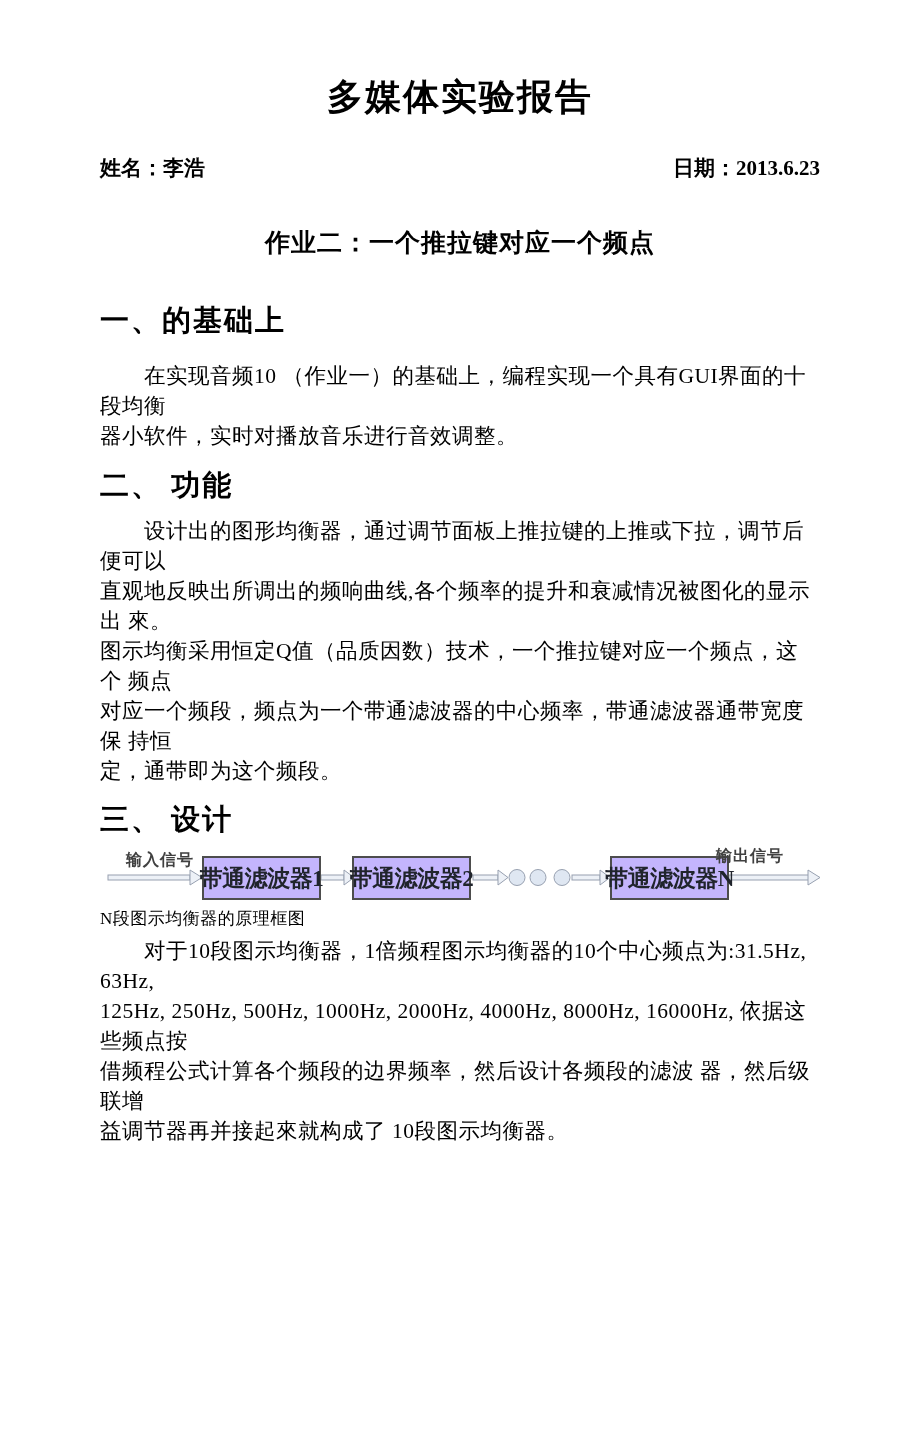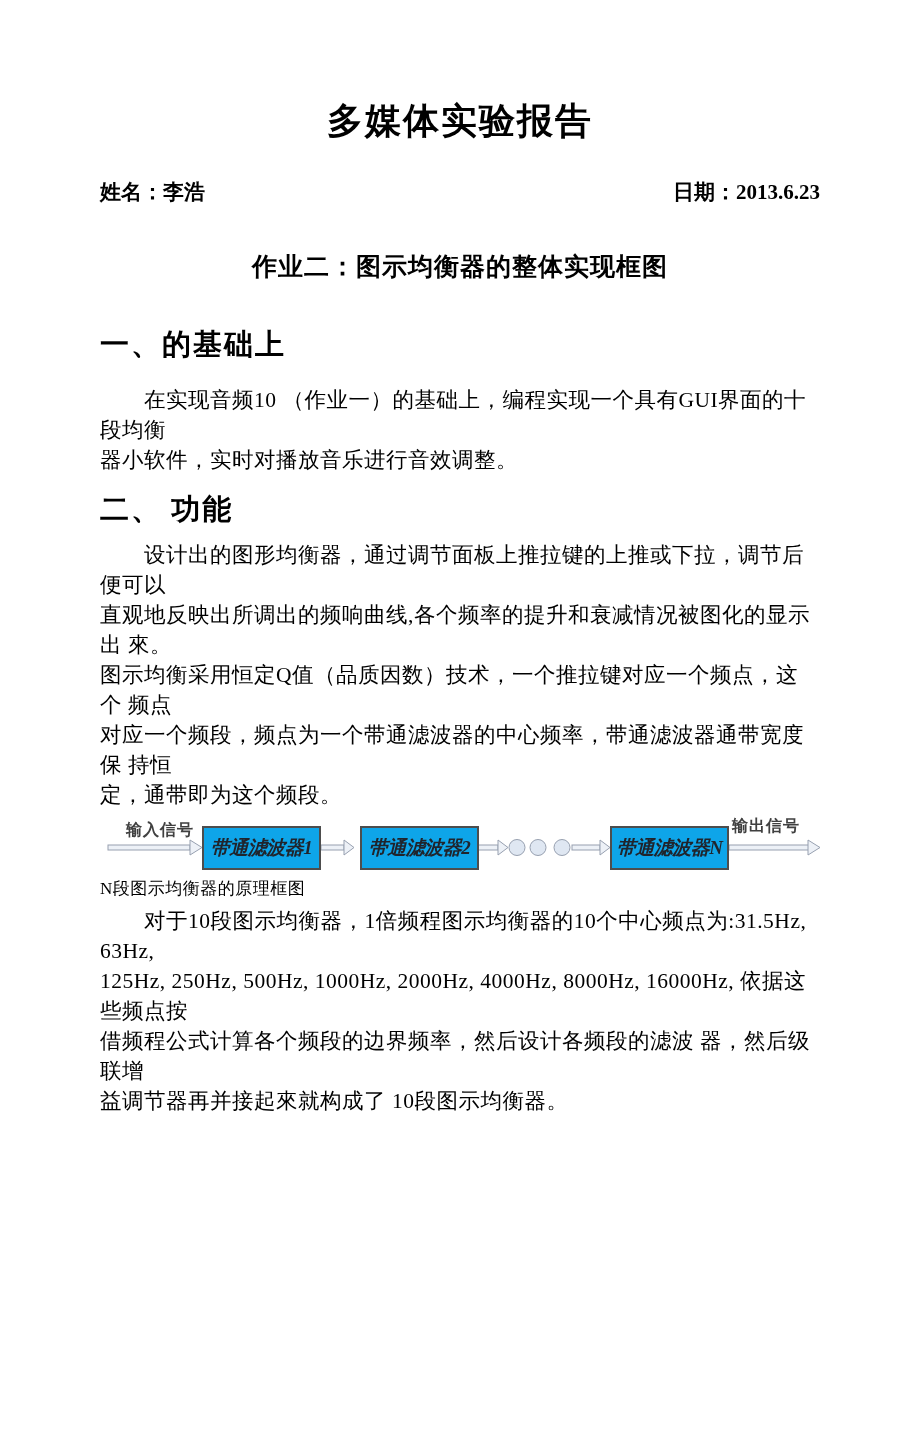--- a/index.html
+++ b/index.html
@@ -6,21 +6,21 @@
   body {
     width:920px; height:1446px;
     background:#ffffff;
     font-family:"Liberation Serif","DejaVu Serif",serif;
     color:#000000;
     overflow:hidden;
   }
   .page {
     box-sizing:border-box;
     width:920px; height:1352px;
-    padding:100px 100px 0 100px;
+    padding:76px 100px 0 100px;
   }
   .doc-title {
     font-size:36px; font-weight:bold; text-align:center;
     line-height:1.2; letter-spacing:2px;
   }
   .meta-row {
     display:flex; justify-content:space-between; align-items:baseline;
     margin-top:35px; font-size:21px; font-weight:bold;
   }
   .assignment {
@@ -45,64 +45,65 @@
   .p4 { margin-top:6px; }
 
   
   .diagram {
     position:relative; margin-top:6px;
     width:720px; height:58px;
   }
   .diagram svg { position:absolute; left:0; top:0; }
   .filter-box {
     position:absolute; top:10px; height:44px; width:119px;
-    background:#0ea5e9; border:2px solid #4d4d4d;
+    background:#c4b5fd; border:2px solid #4d4d4d;
     box-sizing:border-box;
     display:flex; align-items:center; justify-content:center;
-    font-size:19px; font-weight:600; color:#20242c;
-    letter-spacing:-0.5px; white-space:nowrap;font-style:italic;
+    font-size:23px; font-weight:600; color:#20242c;
+    letter-spacing:-0.5px; white-space:nowrap;
   }
   .box1 { left:102px; }
-  .box2 { left:260px; }
+  .box2 { left:252px; }
   .boxN { left:510px; }
   .sig-label {
     position:absolute; font-size:16px; font-weight:bold;
     color:#404040; letter-spacing:1px; white-space:nowrap;
   }
   .sig-in  { left:26px;  top:4px; }
-  .sig-out { left:632px; top:0px; }
+  .sig-out { left:616px; top:0px; }
   .caption {
     margin-top:3px; font-size:17px; letter-spacing:0.5px;
   }
 </style>
 </head>
 <body>
 
 <div class="page">
 
   <div class="doc-title">多媒体实验报告</div>
 
   <div class="meta-row">
     <span>姓名：李浩</span>
     <span>日期：2013.6.23</span>
   </div>
 
-  <div class="assignment">作业二：图示均衡器的整体实现框图</div>
+  <div class="assignment">作业二：一个推拉键对应一个频点</div>
 
   <div class="sec-heading h-task">一、的基础上</div>
   <div class="para p1">在实现音频10 （作业一）的基础上，编程实现一个具有GUI界面的十段均衡
 器小软件，实时对播放音乐进行音效调整。</div>
 
   <div class="sec-heading h-func">二、 功能</div>
   <div class="para p2">设计出的图形均衡器，通过调节面板上推拉键的上推或下拉，调节后便可以
 直观地反映出所调出的频响曲线,各个频率的提升和衰减情况被图化的显示出 來。
 图示均衡采用恒定Q值（品质因数）技术，一个推拉键对应一个频点，这个  频点
 对应一个频段，频点为一个带通滤波器的中心频率，带通滤波器通带宽度保 持恒
 定，通带即为这个频段。</div>
 
+  <div class="sec-heading h-design">三、 设计</div>
 
   <div class="diagram">
     <svg width="720" height="58" viewBox="0 0 720 58">
 
       <g stroke="#97a0b0" fill="#edf1f7">
         <rect x="8" y="29" width="82" height="5"></rect>
         <polygon points="90,24 102,31.5 90,39"></polygon>
       </g>
 
       <g stroke="#97a0b0" fill="#edf1f7">

